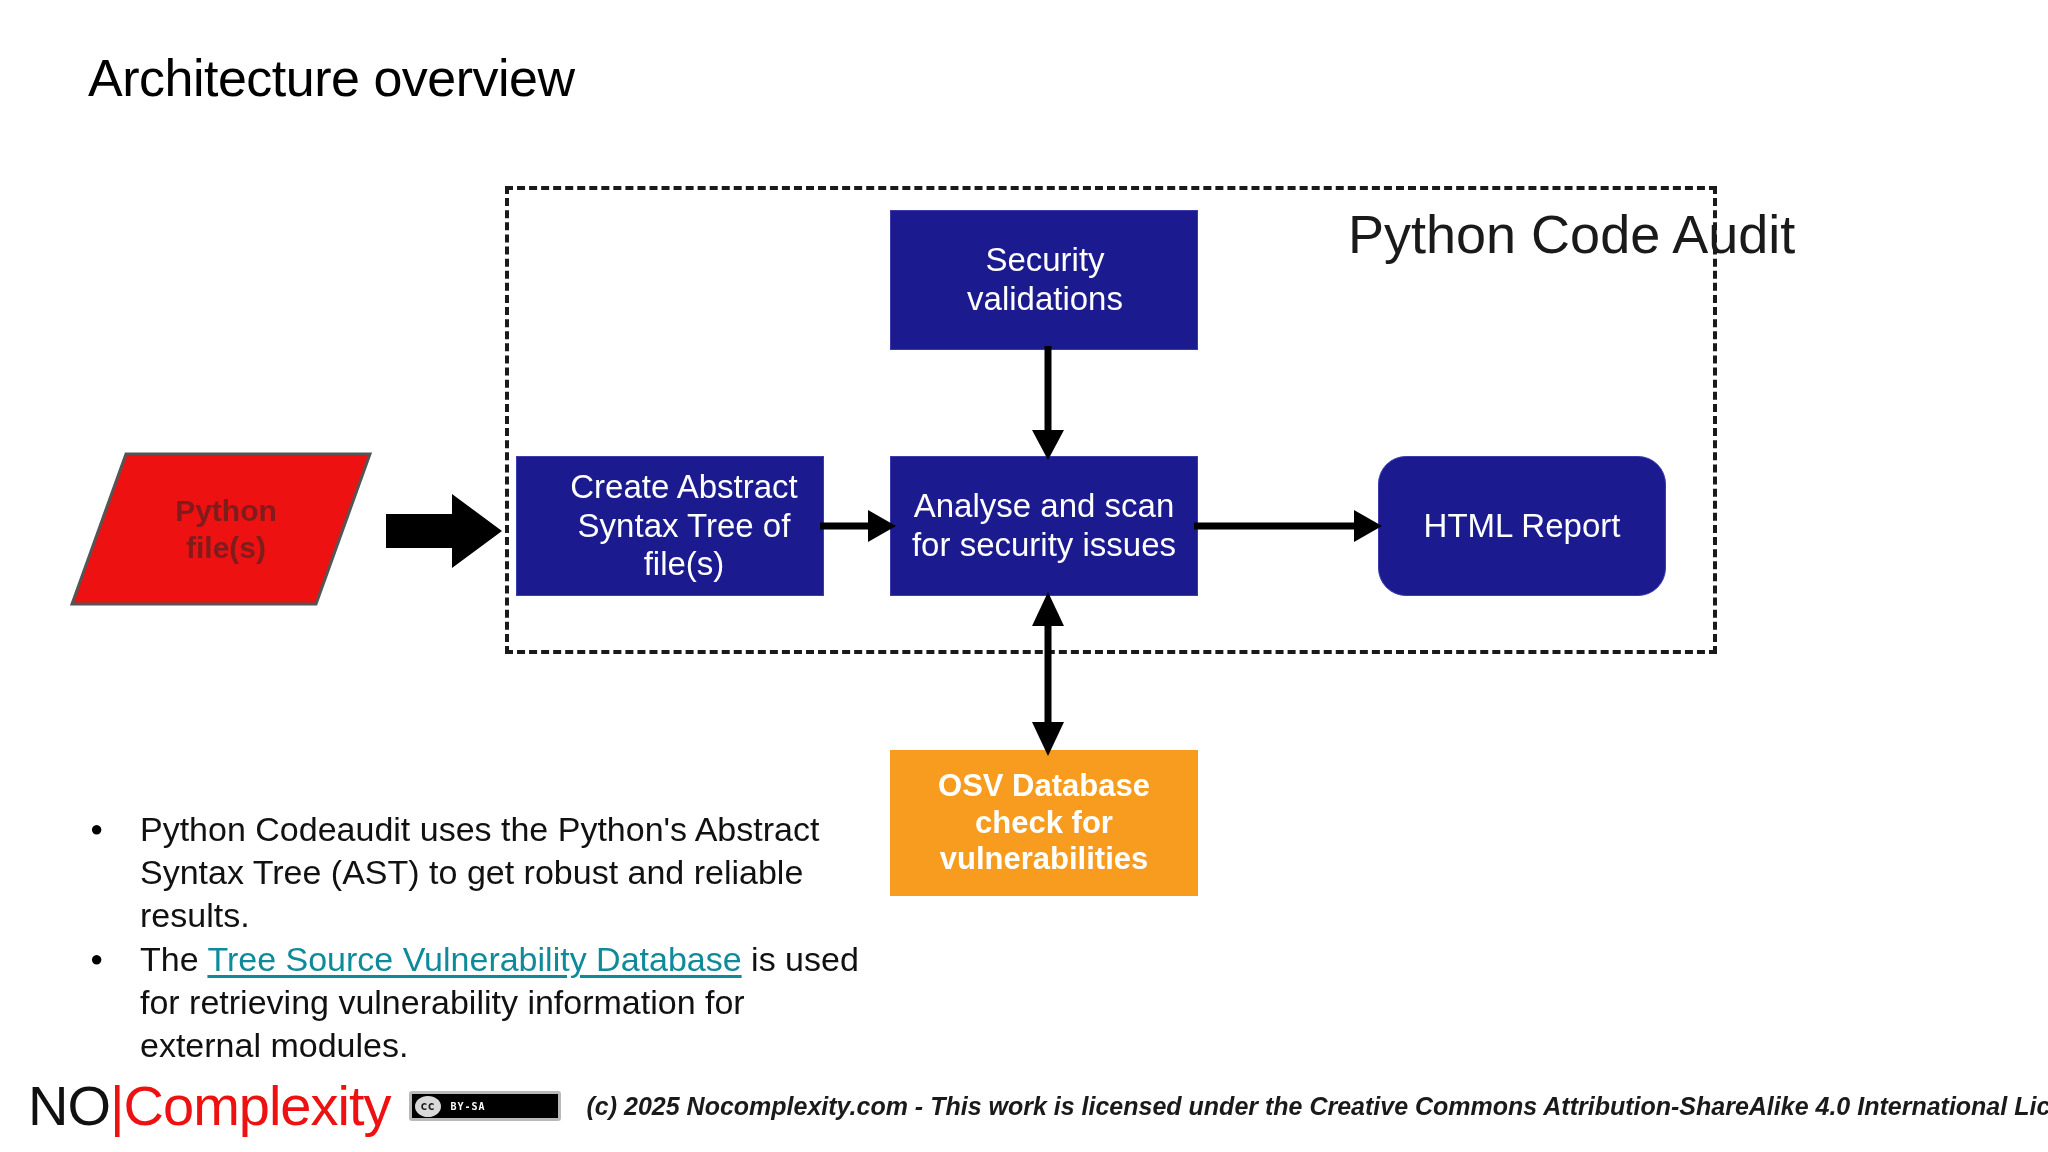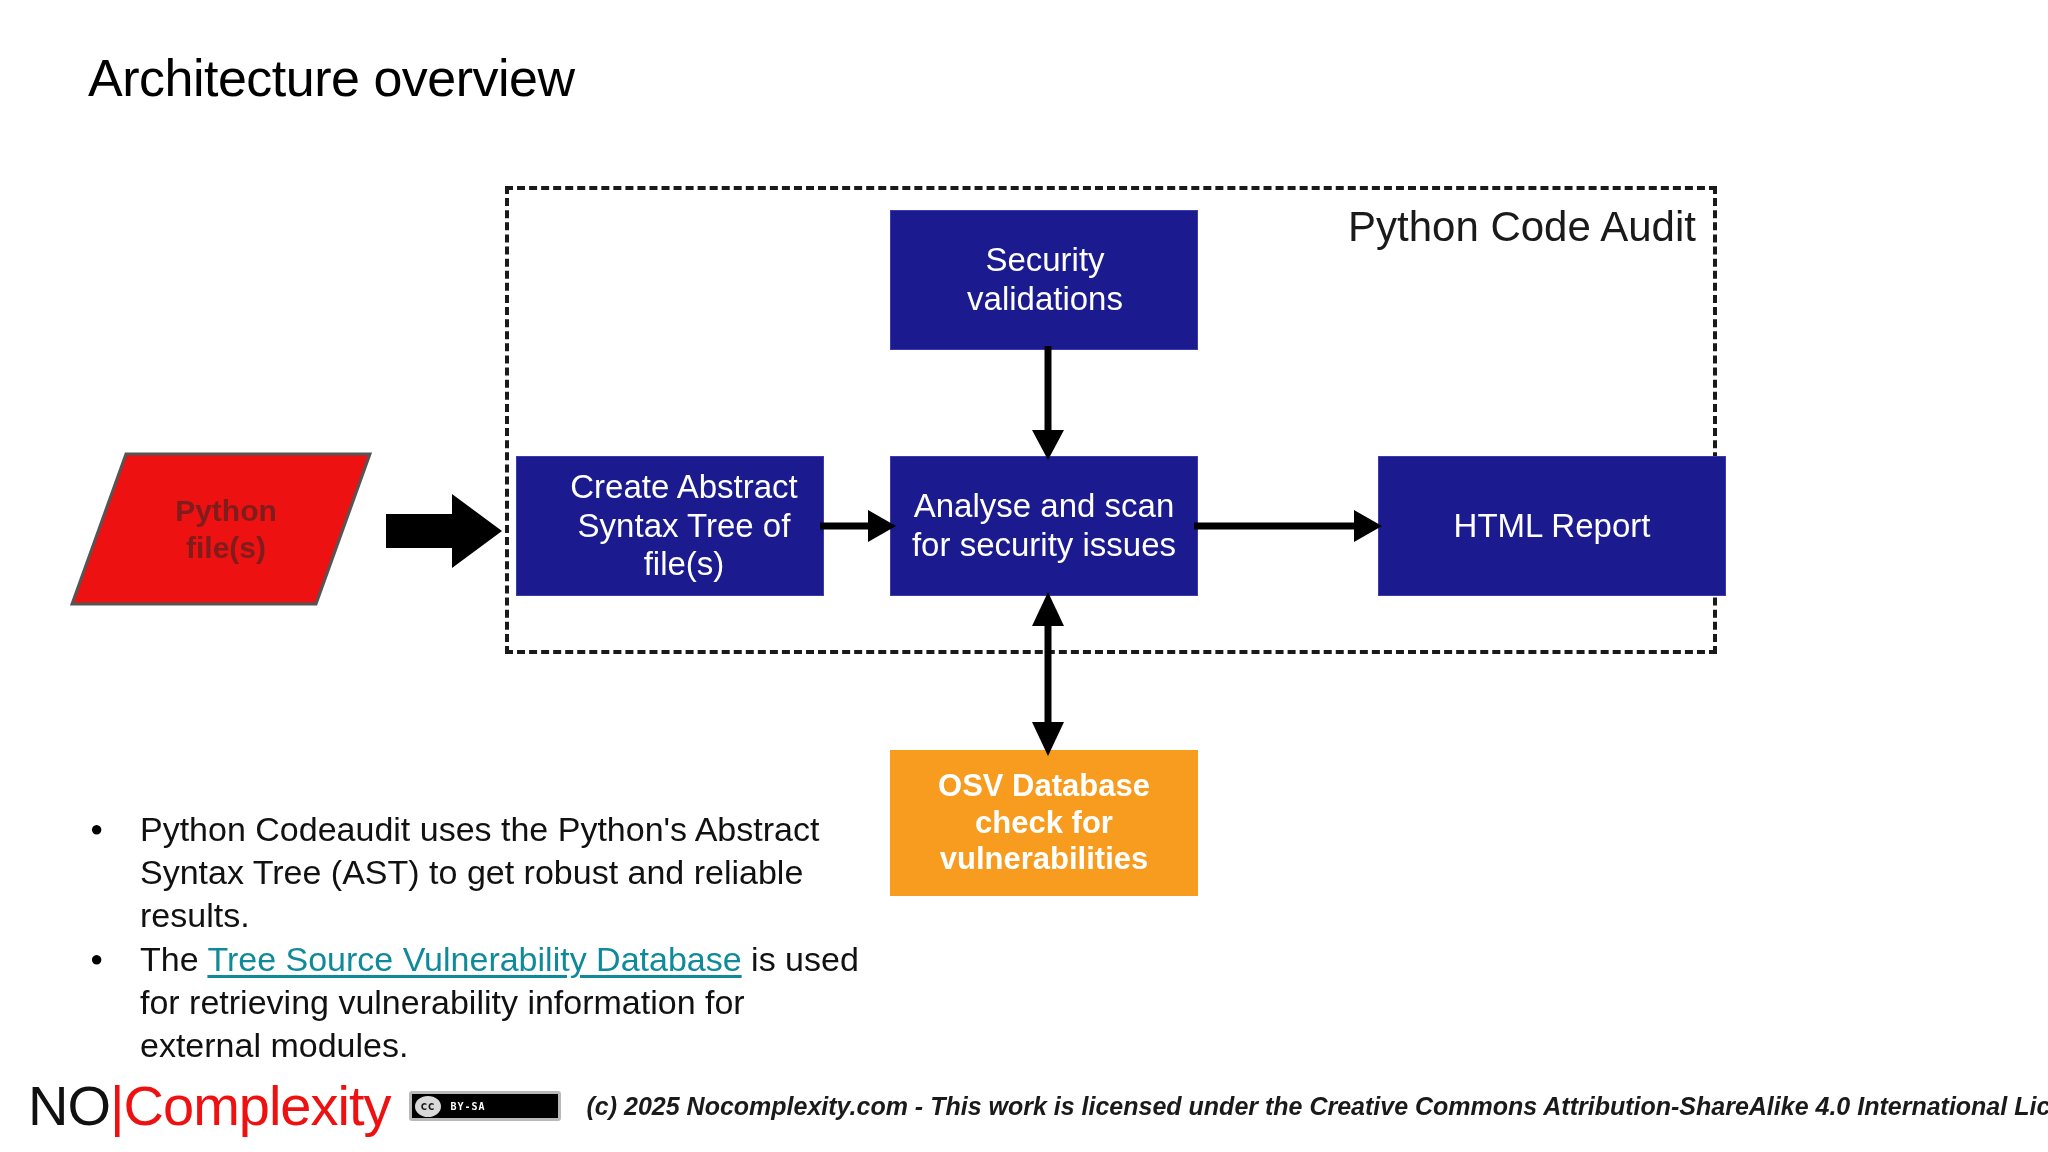--- a/index.html
+++ b/index.html
@@ -35,21 +35,21 @@
     top: 186px;
     width: 1212px;
     height: 468px;
     border: 4px dashed #1a1a1a;
     box-sizing: border-box;
   }
   #audit-group-label {
     position: absolute;
     left: 1348px;
     top: 203px;
-    font-size: 42px;
+    font-size: 54px;
     font-weight: 400;
     color: #1a1a1a;
     white-space: nowrap;
   }
 
   
   .proc-box {
     position: absolute;
     box-sizing: border-box;
     display: flex;
@@ -68,21 +68,21 @@
   }
   .orange-box {
     background: #f79c1e;
     font-size: 31px;
     font-weight: bold;
   }
 
   #box-security-validations { left: 890px; top: 210px;  width: 308px; height: 140px; padding-left: 12px; }
   #box-create-ast           { left: 516px; top: 456px;  width: 308px; height: 140px; padding-left: 38px; }
   #box-analyse-scan         { left: 890px; top: 456px;  width: 308px; height: 140px; }
-  #box-html-report          { left: 1378px; top: 456px; width: 348px; height: 140px; }
+  #box-html-report          { left: 1378px; top: 456px; width: 288px; height: 140px; border-radius: 28px; }
   #box-osv-database         { left: 890px; top: 750px;  width: 308px; height: 146px; }
 
   
   #input-shape {
     position: absolute;
     left: 70px;
     top: 452px;
     width: 302px;
     height: 154px;
   }

